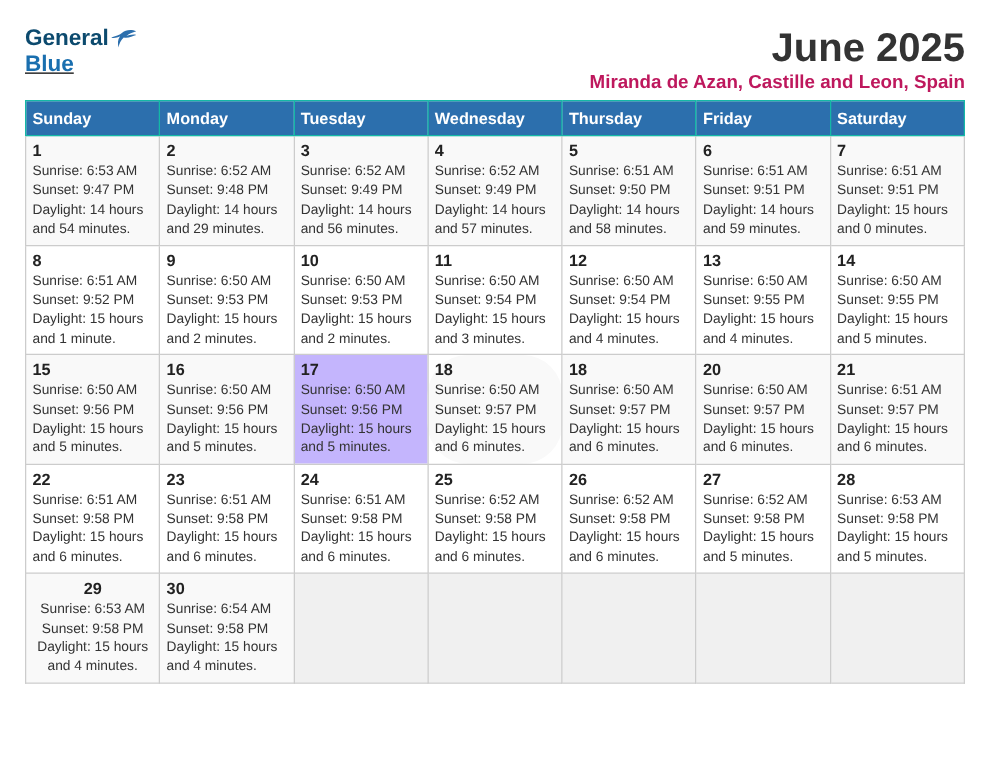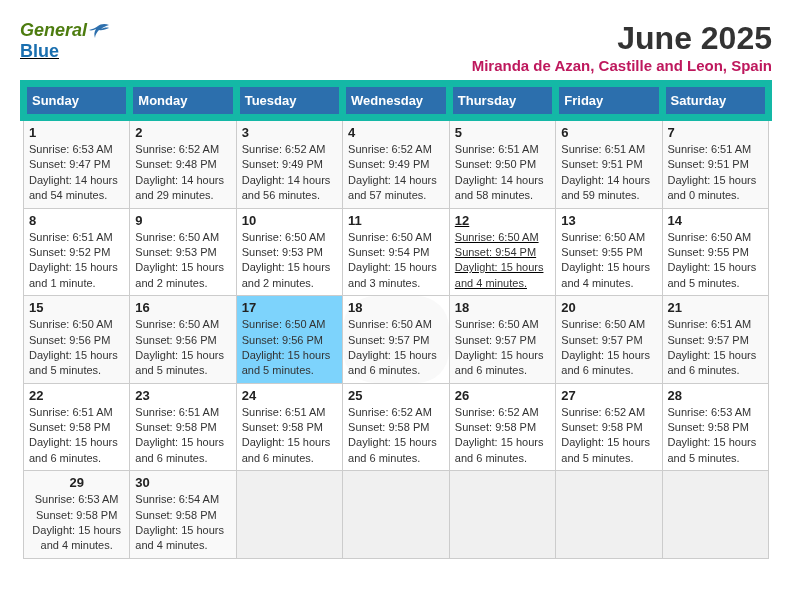--- a/index.html
+++ b/index.html
@@ -12,22 +12,21 @@
     }
     .header {
       display: flex;
       justify-content: space-between;
       align-items: flex-start;
       margin-bottom: 6px;
     }
     .logo-general {
       font-size: 18px;
       font-weight: bold;
-      color: #4d7c0f;
-      font-style: italic;
+      color: #0c4a6e;
     }
     .logo-blue {
       font-size: 18px;
       font-weight: bold;
       color: #1a6faf;
     }
     .title-block {
       text-align: right;
     }
     .month-title {
@@ -45,21 +44,21 @@
       border-collapse: collapse;
       font-size: 11px;
     }
     .calendar-table th {
       background-color: #2c6fad;
       color: #fff;
       padding: 6px 5px;
       text-align: left;
       font-size: 13px;
       font-weight: bold;
-      border: 7px solid #14b8a6;
+      border: 1px solid #14b8a6;
     }
     .calendar-table td {
       border: 1px solid #ccc;
       vertical-align: top;
       padding: 4px 5px;
       width: 107px;
       height: 80px;
       background: #fff;
     }
     .calendar-table tr:nth-child(odd) td {
@@ -210,21 +209,21 @@
         </div>
       </td>
           <td style="background: rgb(255, 255, 255);">
         <span class="day-num">11</span>
         <div class="day-info">
           <span>Sunrise: 6:50 AM</span><br>
           <span>Sunset: 9:54 PM</span><br>
           <span>Daylight: 15 hours and 3 minutes.</span>
         </div>
       </td>
-          <td style="background: rgb(255, 255, 255); text-decoration: underline;">
+          <td style="background: rgb(255, 255, 255);">
         <span class="day-num">12</span>
         <div class="day-info">
           <span>Sunrise: 6:50 AM</span><br>
           <span>Sunset: 9:54 PM</span><br>
           <span>Daylight: 15 hours and 4 minutes.</span>
         </div>
       </td>
           <td style="background: rgb(255, 255, 255);">
         <span class="day-num">13</span>
         <div class="day-info">
@@ -252,21 +251,21 @@
         </div>
       </td>
           <td style="background: rgb(249, 249, 249);">
         <span class="day-num">16</span>
         <div class="day-info">
           <span>Sunrise: 6:50 AM</span><br>
           <span>Sunset: 9:56 PM</span><br>
           <span>Daylight: 15 hours and 5 minutes.</span>
         </div>
       </td>
-          <td style="background: #7dd3fc;">
+          <td style="background: #c4b5fd;">
         <span class="day-num">17</span>
         <div class="day-info">
           <span>Sunrise: 6:50 AM</span><br>
           <span>Sunset: 9:56 PM</span><br>
           <span>Daylight: 15 hours and 5 minutes.</span>
         </div>
       </td>
           <td style="background: rgb(249, 249, 249); border-radius: 32px;">
         <span class="day-num">18</span>
         <div class="day-info">

